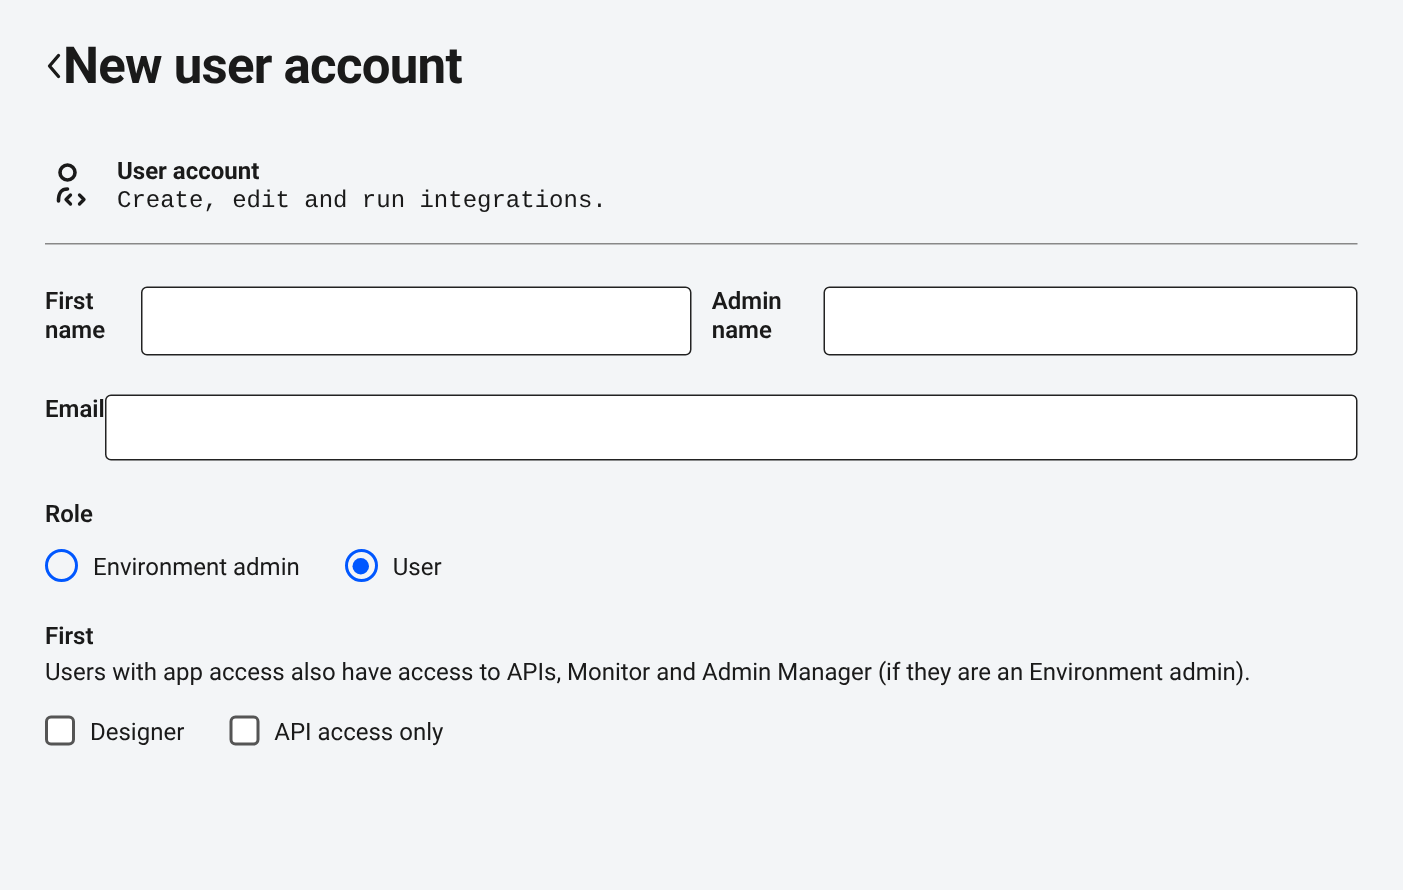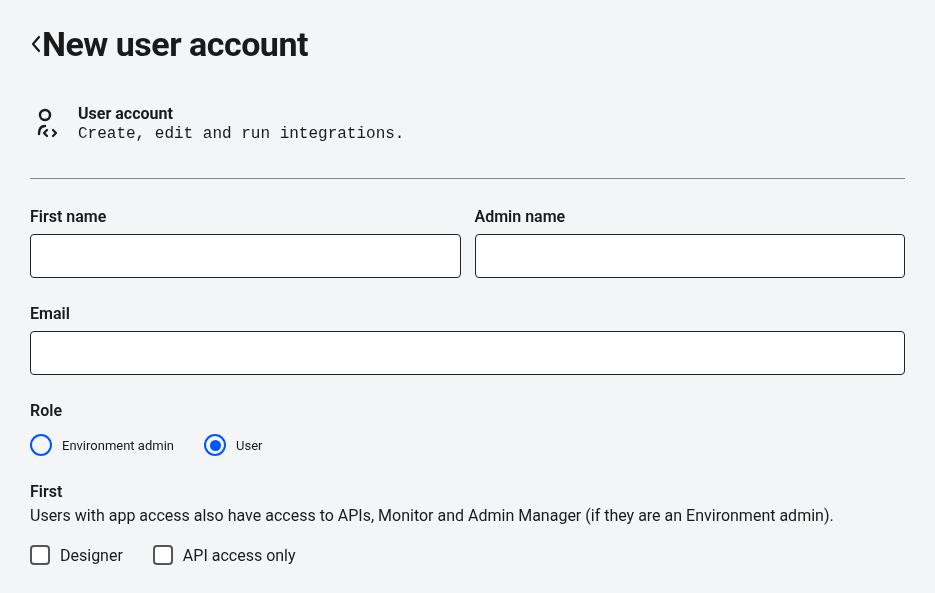--- a/index.html
+++ b/index.html
@@ -26,21 +26,21 @@
     }
     .page-title {
       font-size: 34px;
       font-weight: 700;
       letter-spacing: -0.5px;
     }
     .account-summary {
       display: flex;
       align-items: flex-start;
       gap: 14px;
-      padding-bottom: 34px;
+      padding-bottom: 18px;
       border-bottom: 1px solid #888;
       margin-bottom: 28px;
     }
     .account-icon {
       margin-top: 2px;
       color: #1a1a1a;
       flex-shrink: 0;
     }
     .account-text .acct-title {
       font-size: 16px;
@@ -57,21 +57,21 @@
       display: flex;
       flex-direction: column;
       gap: 26px;
     }
     .two-col {
       display: flex;
       gap: 14px;
     }
     .field-group {
       display: flex;
-      flex-direction: column;
+      flex-direction: row;
       flex: 1;
     }
     .field-label {
       font-size: 16px;
       font-weight: 600;
       margin-bottom: 8px;
     }
     .text-input {
       font-size: 16px;
       padding: 12px 10px;
@@ -113,21 +113,21 @@
     .radio-circle.checked {
       border: 2.5px solid #0057ff;
     }
     .radio-dot {
       width: 11px;
       height: 11px;
       background: #0057ff;
       border-radius: 50%;
     }
     .radio-label {
-      font-size: 13px;
+      font-size: 16px;
     }
     .access-section .section-label {
       margin-bottom: 4px;
     }
     .access-desc {
       font-size: 16px;
       margin-bottom: 18px;
       line-height: 1.4;
     }
     .access-options {

